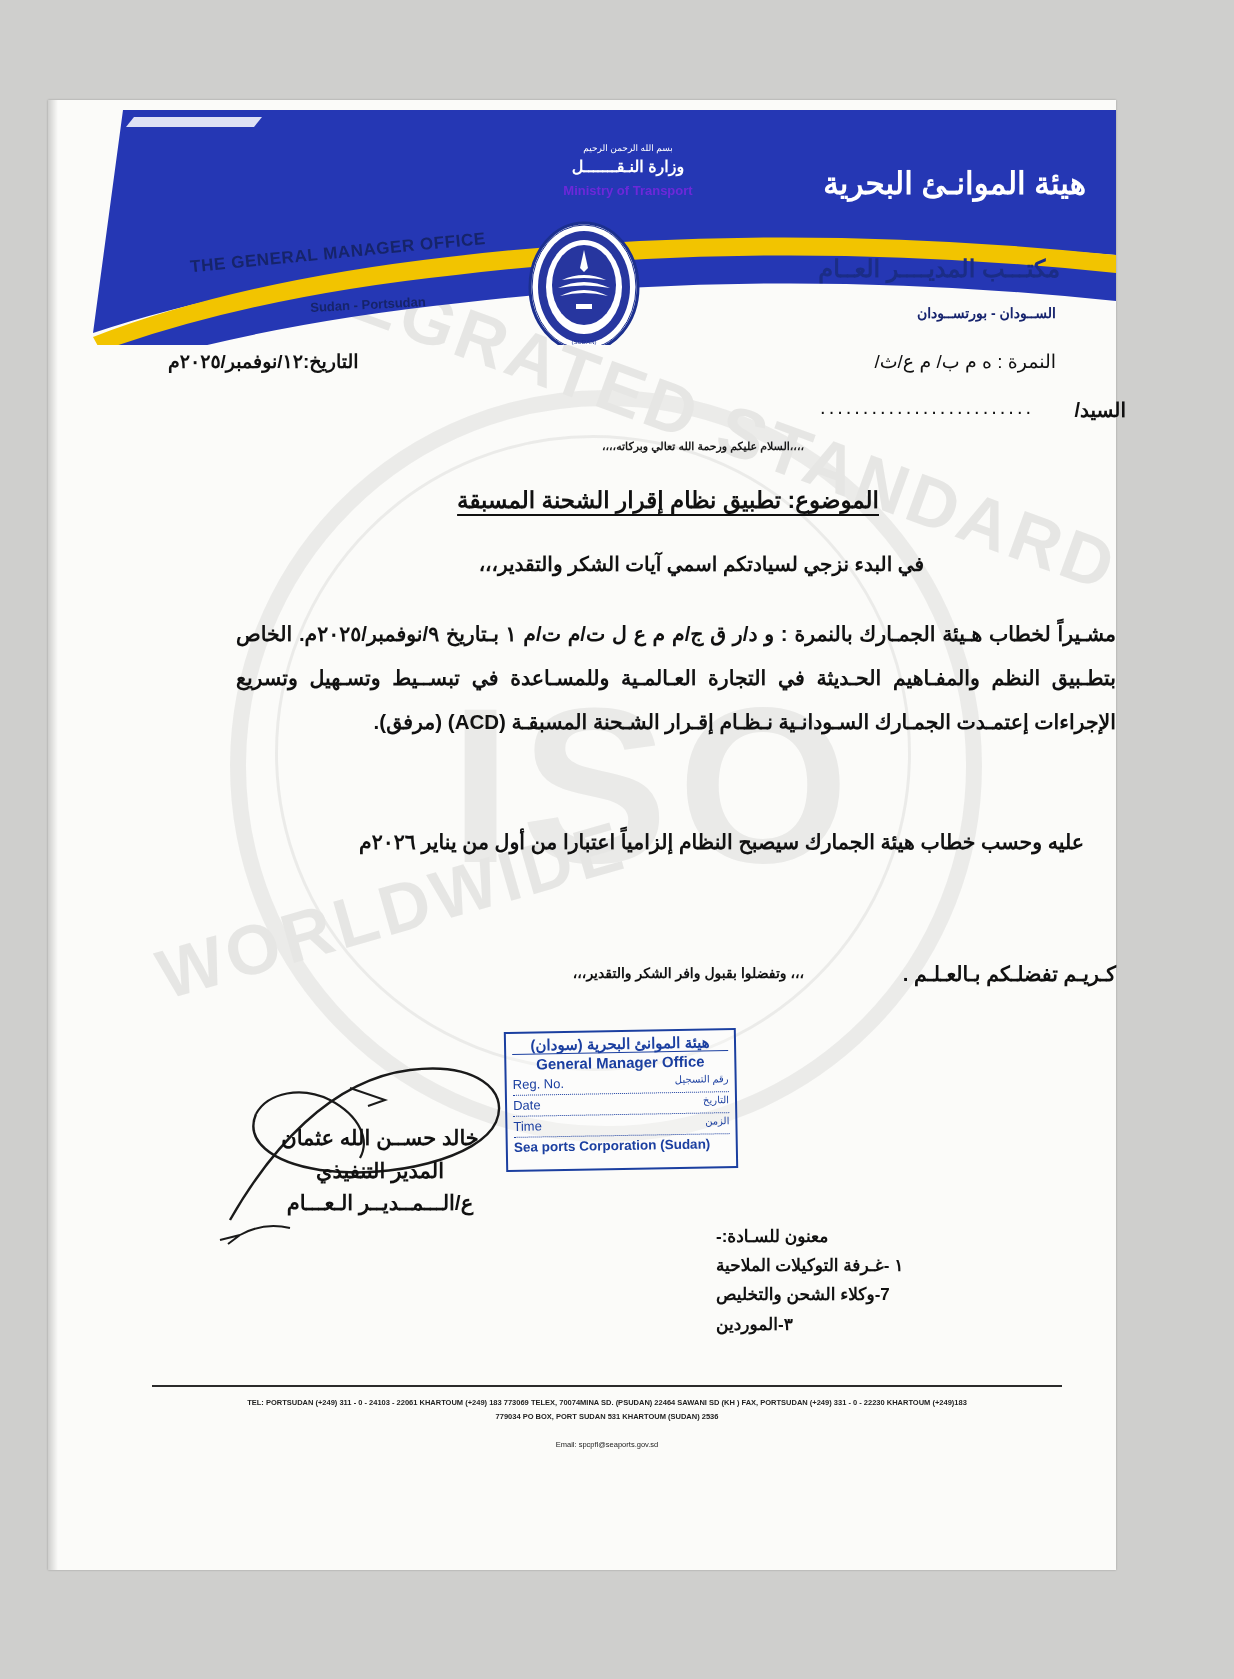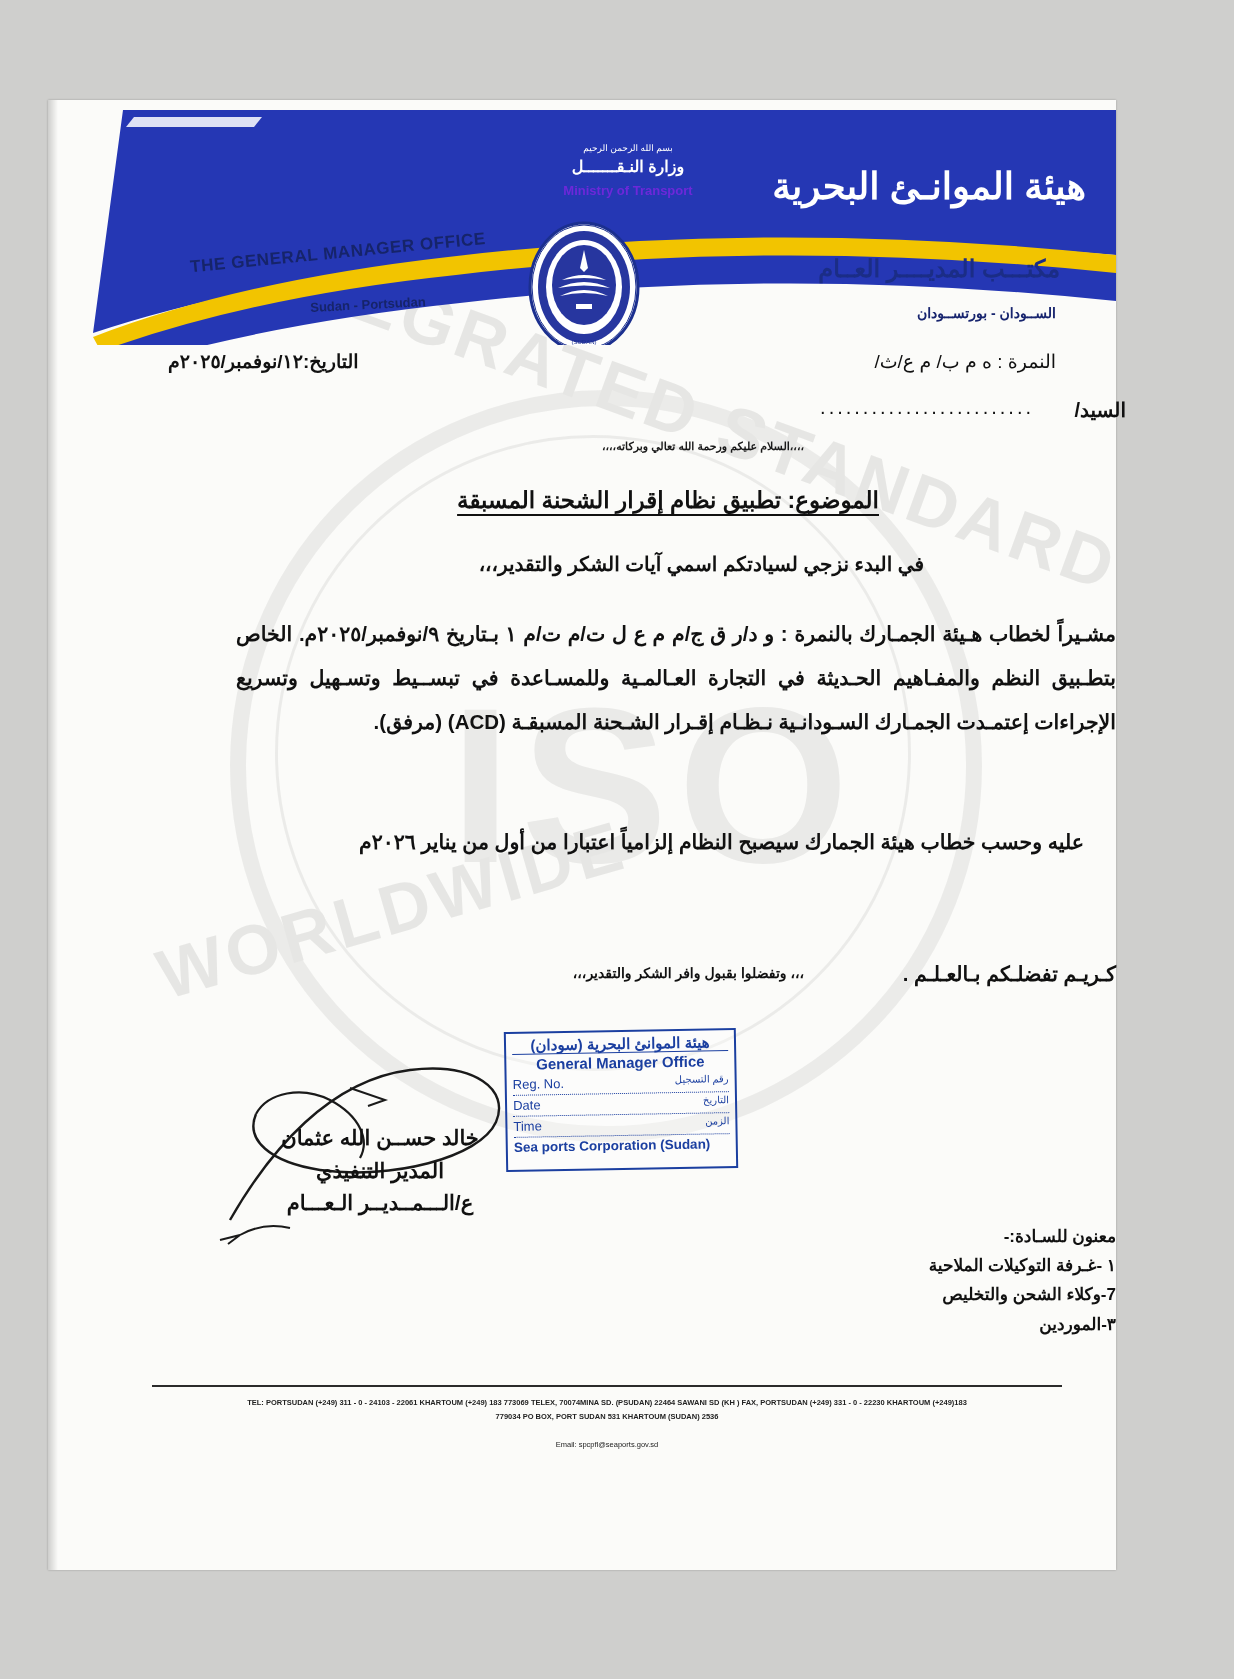--- a/index.html
+++ b/index.html
@@ -97,21 +97,21 @@
     width: 1068px;
     height: 240px;
     overflow: hidden;
   }
   .hdr-svg { position: absolute; left: 0; top: 0; }
   .hdr-ar-title {
     position: absolute;
     right: 30px;
     top: 60px;
     color: #fff;
-    font-size: 37px;
+    font-size: 31px;
     font-weight: 700;
     letter-spacing: .5px;
   }
   .hdr-ar-sub {
     position: absolute;
     right: 56px;
     top: 150px;
     color: #1b2d86;
     font-size: 24px;
     font-weight: 700;
@@ -361,21 +361,21 @@
     line-height: 1.55;
   }
   .sig-block .l3 { letter-spacing: 2px; }
 
   
   .cc {
     position: absolute;
     right: 118px;
     top: 1222px;
     width: 400px;
-    text-align: right;
+    text-align: left;
     font-size: 17px;
     font-weight: 700;
     color: #111;
     line-height: 1.72;
   }
   .cc-copy {
     position: absolute;
     right: 118px;
     top: 1330px;
     width: 560px;

